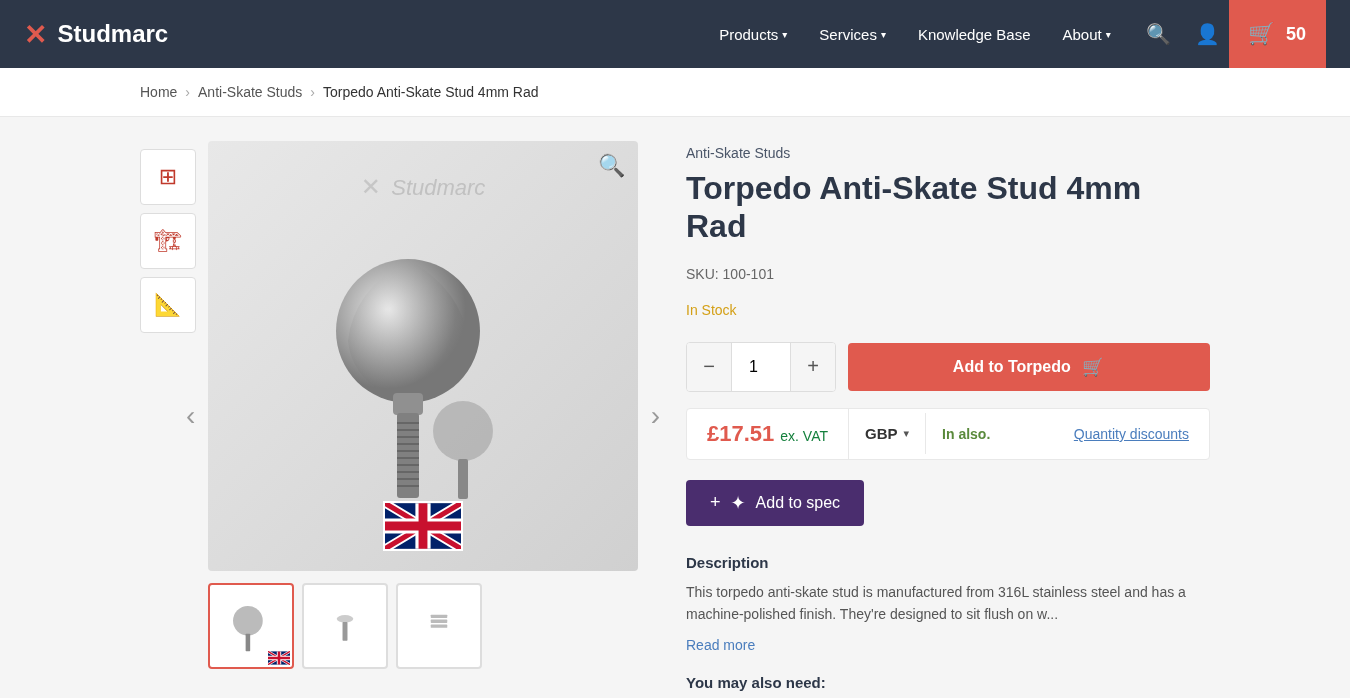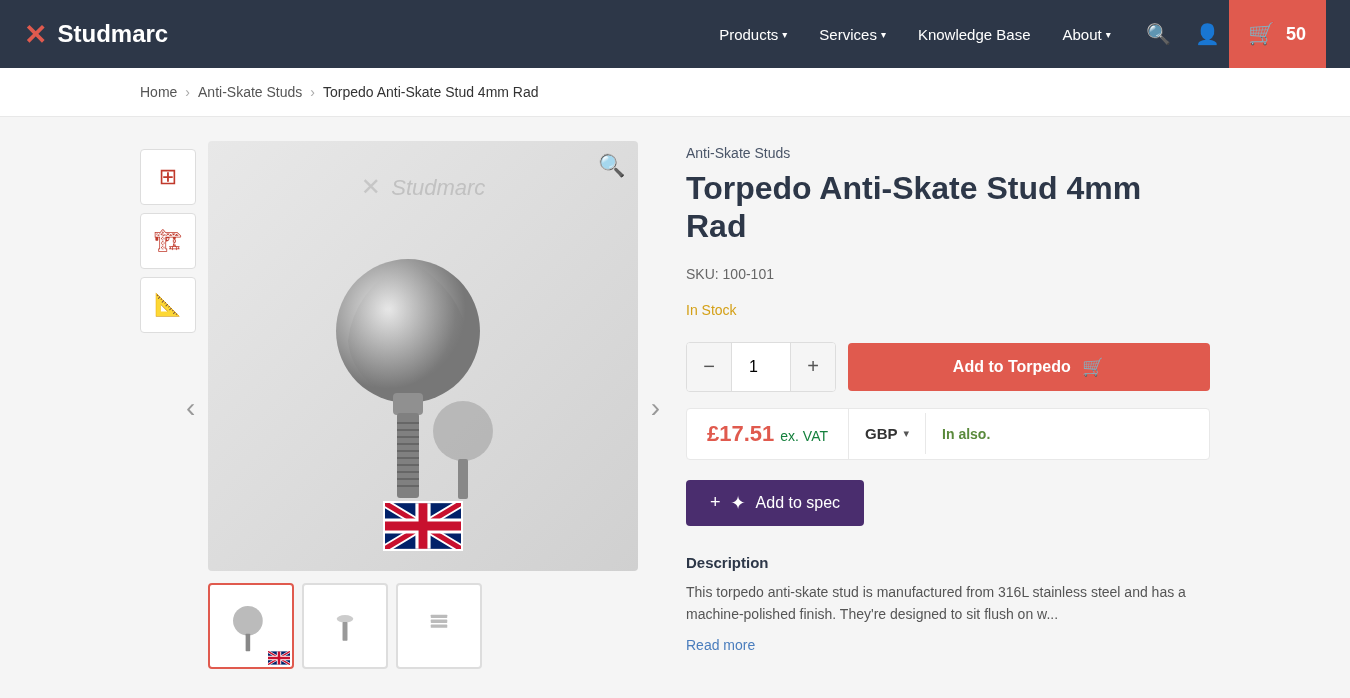--- a/index.html
+++ b/index.html
@@ -575,28 +575,30 @@
     <div class="price-row">
       <div class="price-block">
         <span class="price-value">£17.51</span>
         <span class="price-vat">ex. VAT</span>
       </div>
       <div class="currency-block">
         <span class="currency-text">GBP</span>
         <span class="currency-arrow">▾</span>
       </div>
       <span class="stock-inline">In also.</span>
+      <span class="qty-discounts">Quantity discounts</span>
     </div>
 
     <button class="add-spec-btn">
       <span class="spec-plus">+</span>
       <span class="spec-icon">✦</span>
       <span>Add to spec</span>
     </button>
 
     <div class="desc-section">
       <div class="desc-title">Description</div>
       <p class="desc-text">This torpedo anti-skate stud is manufactured from 316L stainless steel and has a machine-polished finish. They're designed to sit flush on w...</p>
       <a class="read-more">Read more</a>
     </div>
 
+    <div class="you-may-need">You may also need:</div>
   </div>
 </div>
 
 </body></html>

